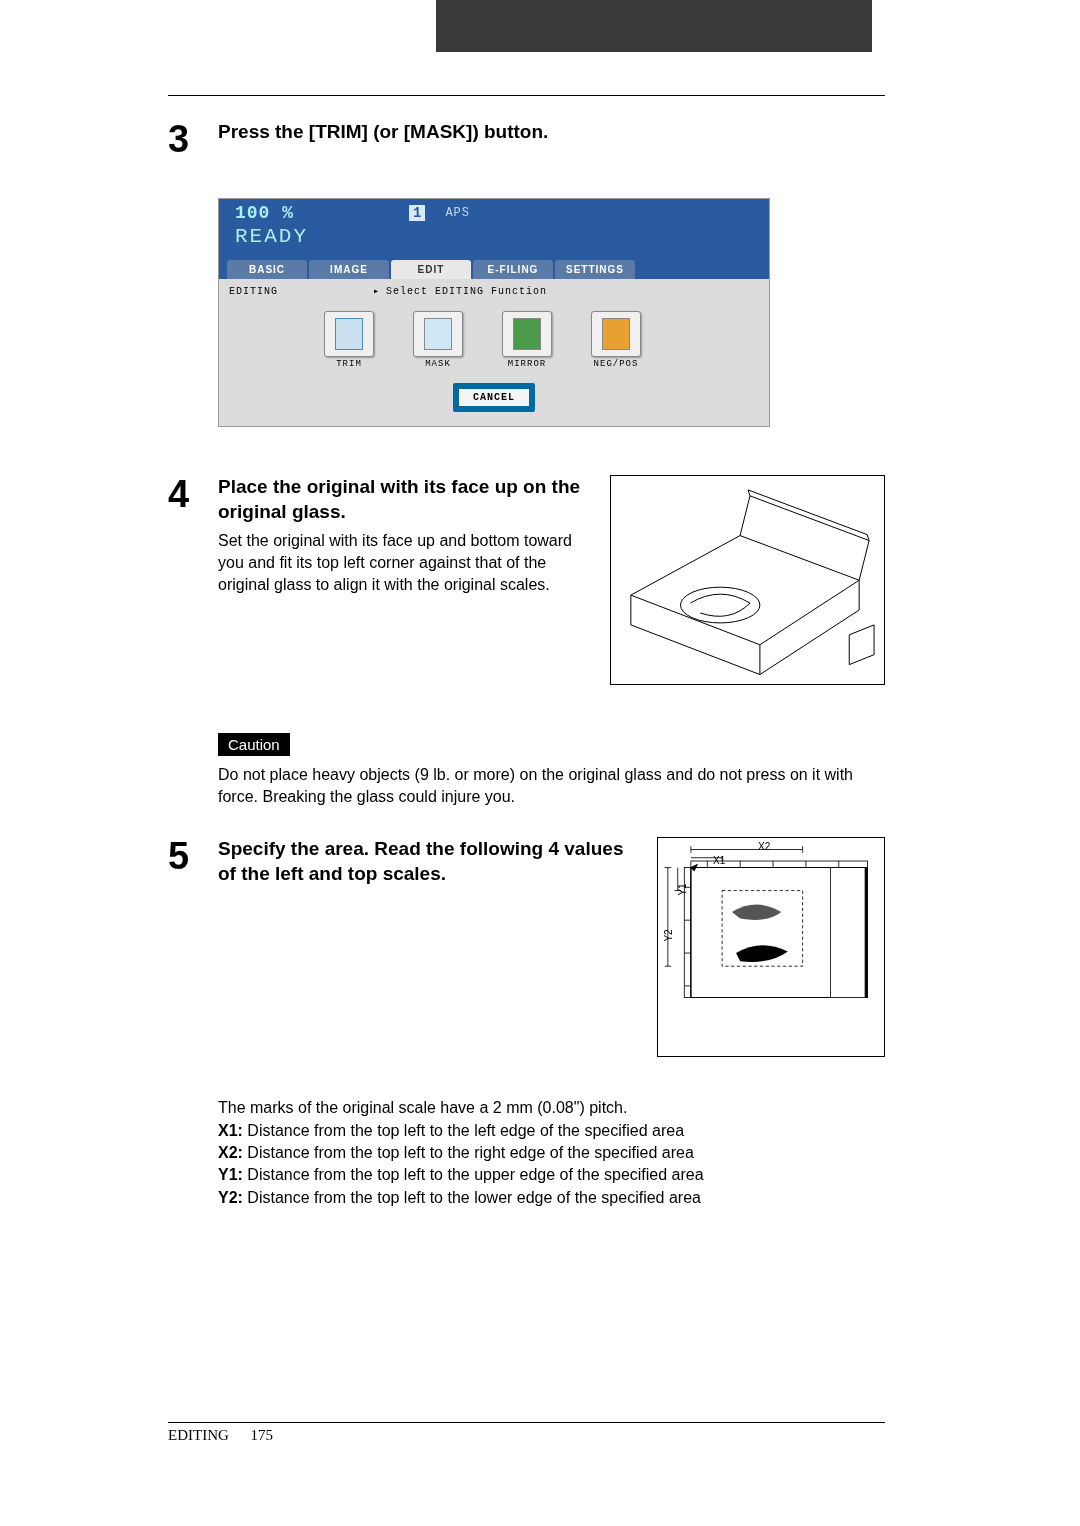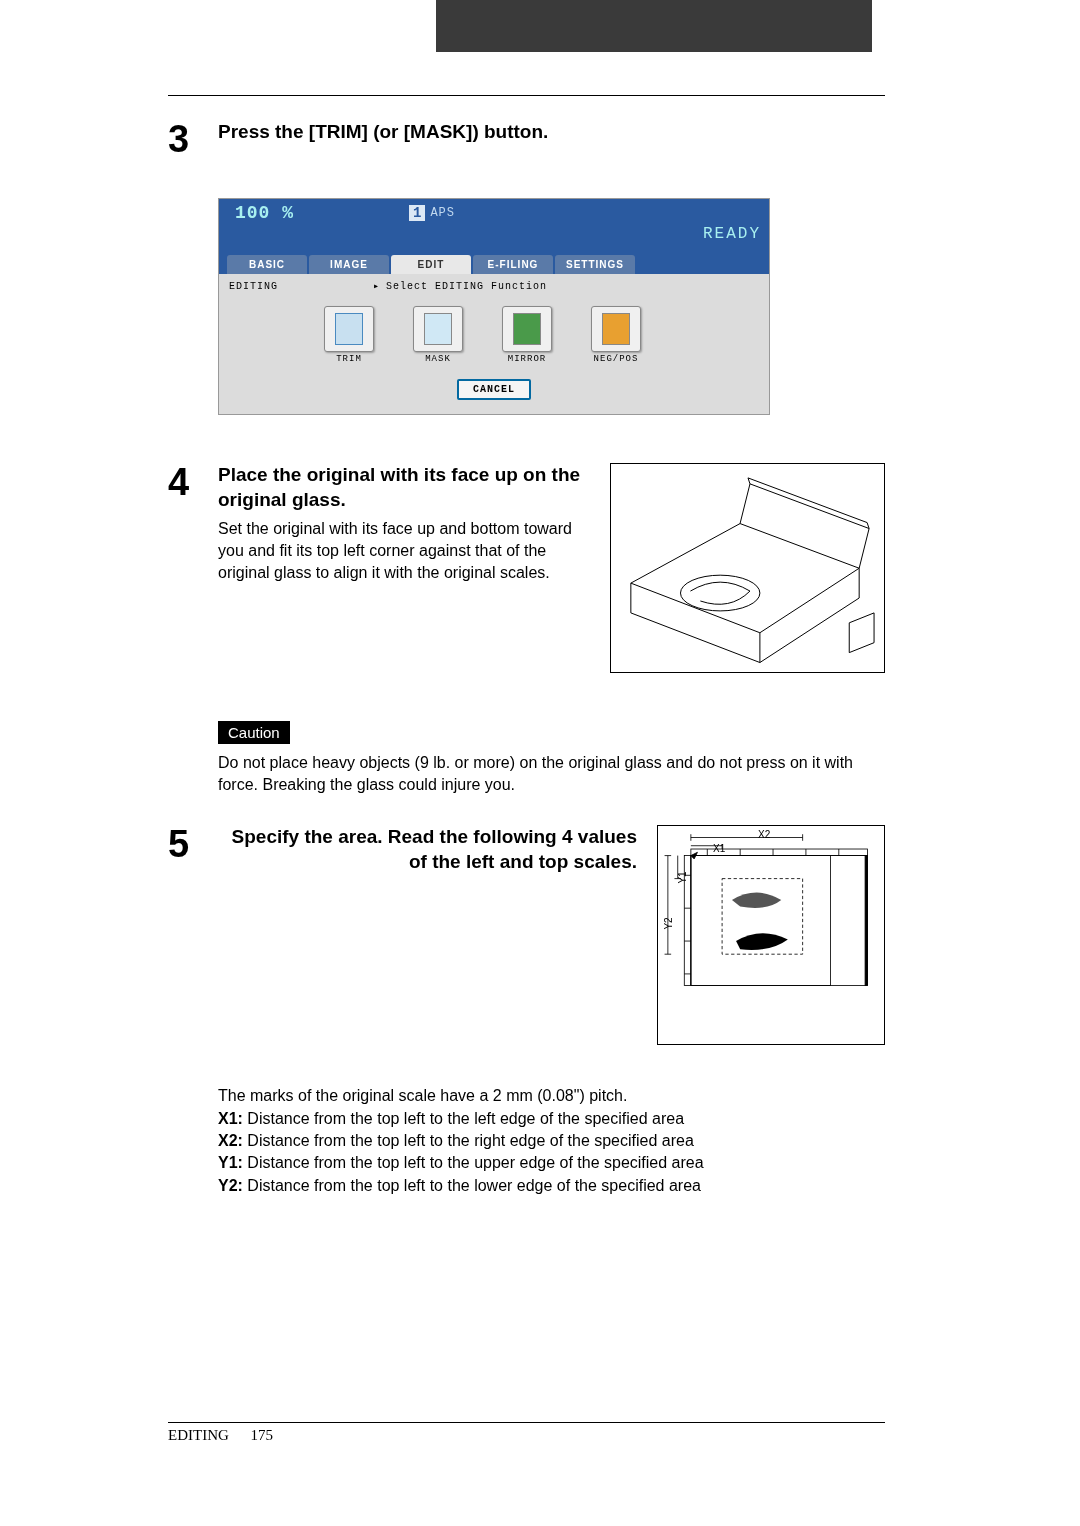--- a/index.html
+++ b/index.html
@@ -67,31 +67,30 @@
   .ui-blue-top .pct { color: #a8f0f0; font-weight: bold; letter-spacing: 1px; }
   .ui-blue-top .one-box {
     margin-left: 115px;
     background: #dce8f5;
     color: #2a5aa0;
     padding: 0 4px;
     font-weight: bold;
     font-size: 14px;
   }
   .ui-blue-top .aps {
-    margin-left: 5px;
+    margin-left: 20px;
     font-size: 12px;
     color: #c0d8ef;
     letter-spacing: 1px;
   }
   .ui-ready {
     color: #a8f0f0;
-    font-size: 16px;
+    font-size: 21px;
     letter-spacing: 2px;
     margin-top: 2px;
-    text-align: right;
   }
   .ui-tabs {
     background: #2a5aa0;
     display: flex;
     padding: 6px 8px 0 8px;
     gap: 2px;
   }
   .ui-tab {
     background: #5a7aa8;
     color: #fff;
@@ -147,21 +146,21 @@
     border: 1px solid #888;
   }
   .ui-btn-icon .doc.trim { background: #c8e0f0; border: 1px solid #4a8ac0; }
   .ui-btn-icon .doc.mask { background: #d0e8f5; }
   .ui-btn-icon .doc.mirror { background: #4a9a4a; }
   .ui-btn-icon .doc.neg { background: #e8a030; }
   .ui-cancel-row { text-align: center; margin-top: 14px; }
   .ui-cancel {
     display: inline-block;
     background: #f5f5f5;
-    border: 2px solid #0369a1;
+    border: 6px solid #0369a1;
     border-radius: 2px;
     padding: 3px 14px;
     font-size: 10px;
     font-weight: bold;
     letter-spacing: 1px;
     font-family: "Courier New", monospace;
   }
   
   .step4-columns { display: flex; gap: 20px; }
   .step4-text { flex: 1; }
@@ -181,21 +180,21 @@
     margin-left: 50px;
     margin-bottom: 8px;
   }
   .caution-text {
     margin-left: 50px;
     font-size: 16px;
     line-height: 1.35;
   }
   
   .step5-columns { display: flex; gap: 20px; }
-  .step5-text { flex: 1; text-align: right; }
+  .step5-text { flex: 1; }
   .step5-img {
     width: 228px;
     height: 220px;
     border: 1px solid #000;
     position: relative;
     flex-shrink: 0;
     font-size: 10px;
   }
   .step5-desc {
     margin-left: 50px;

